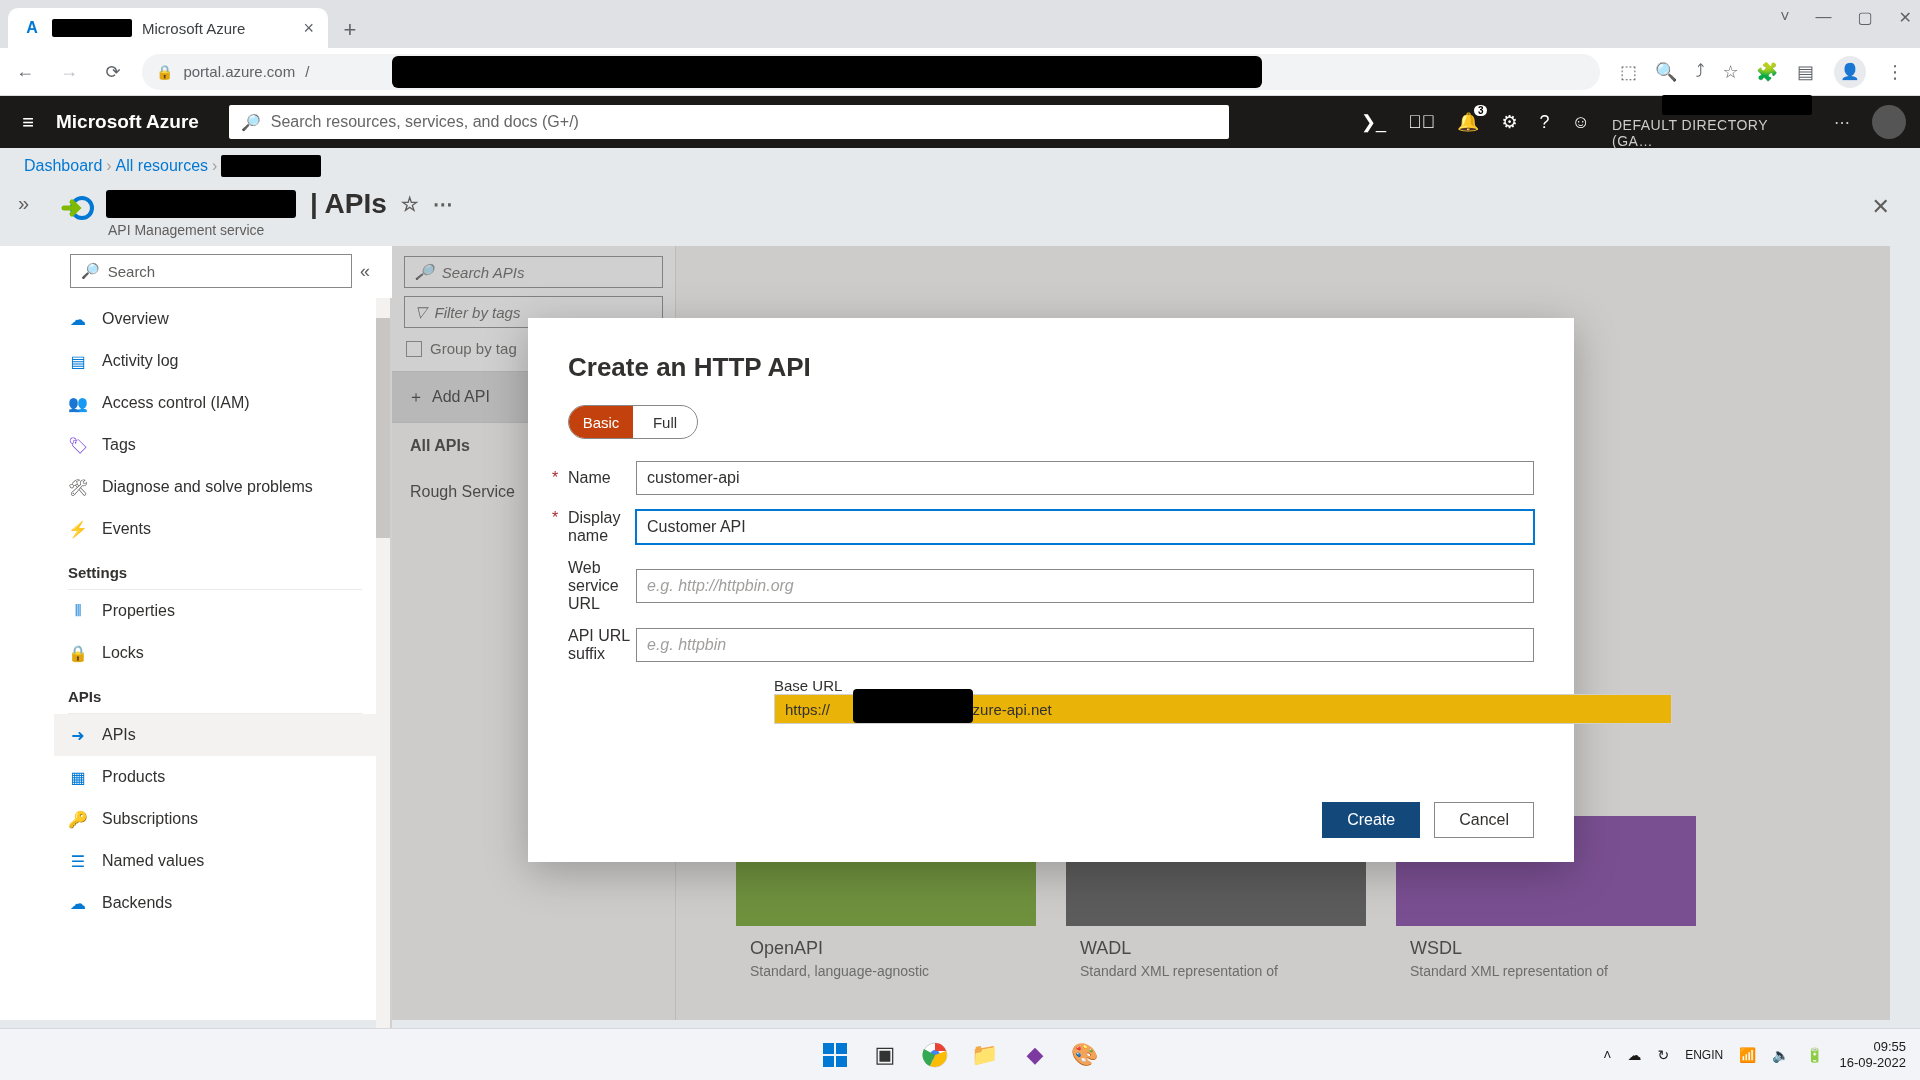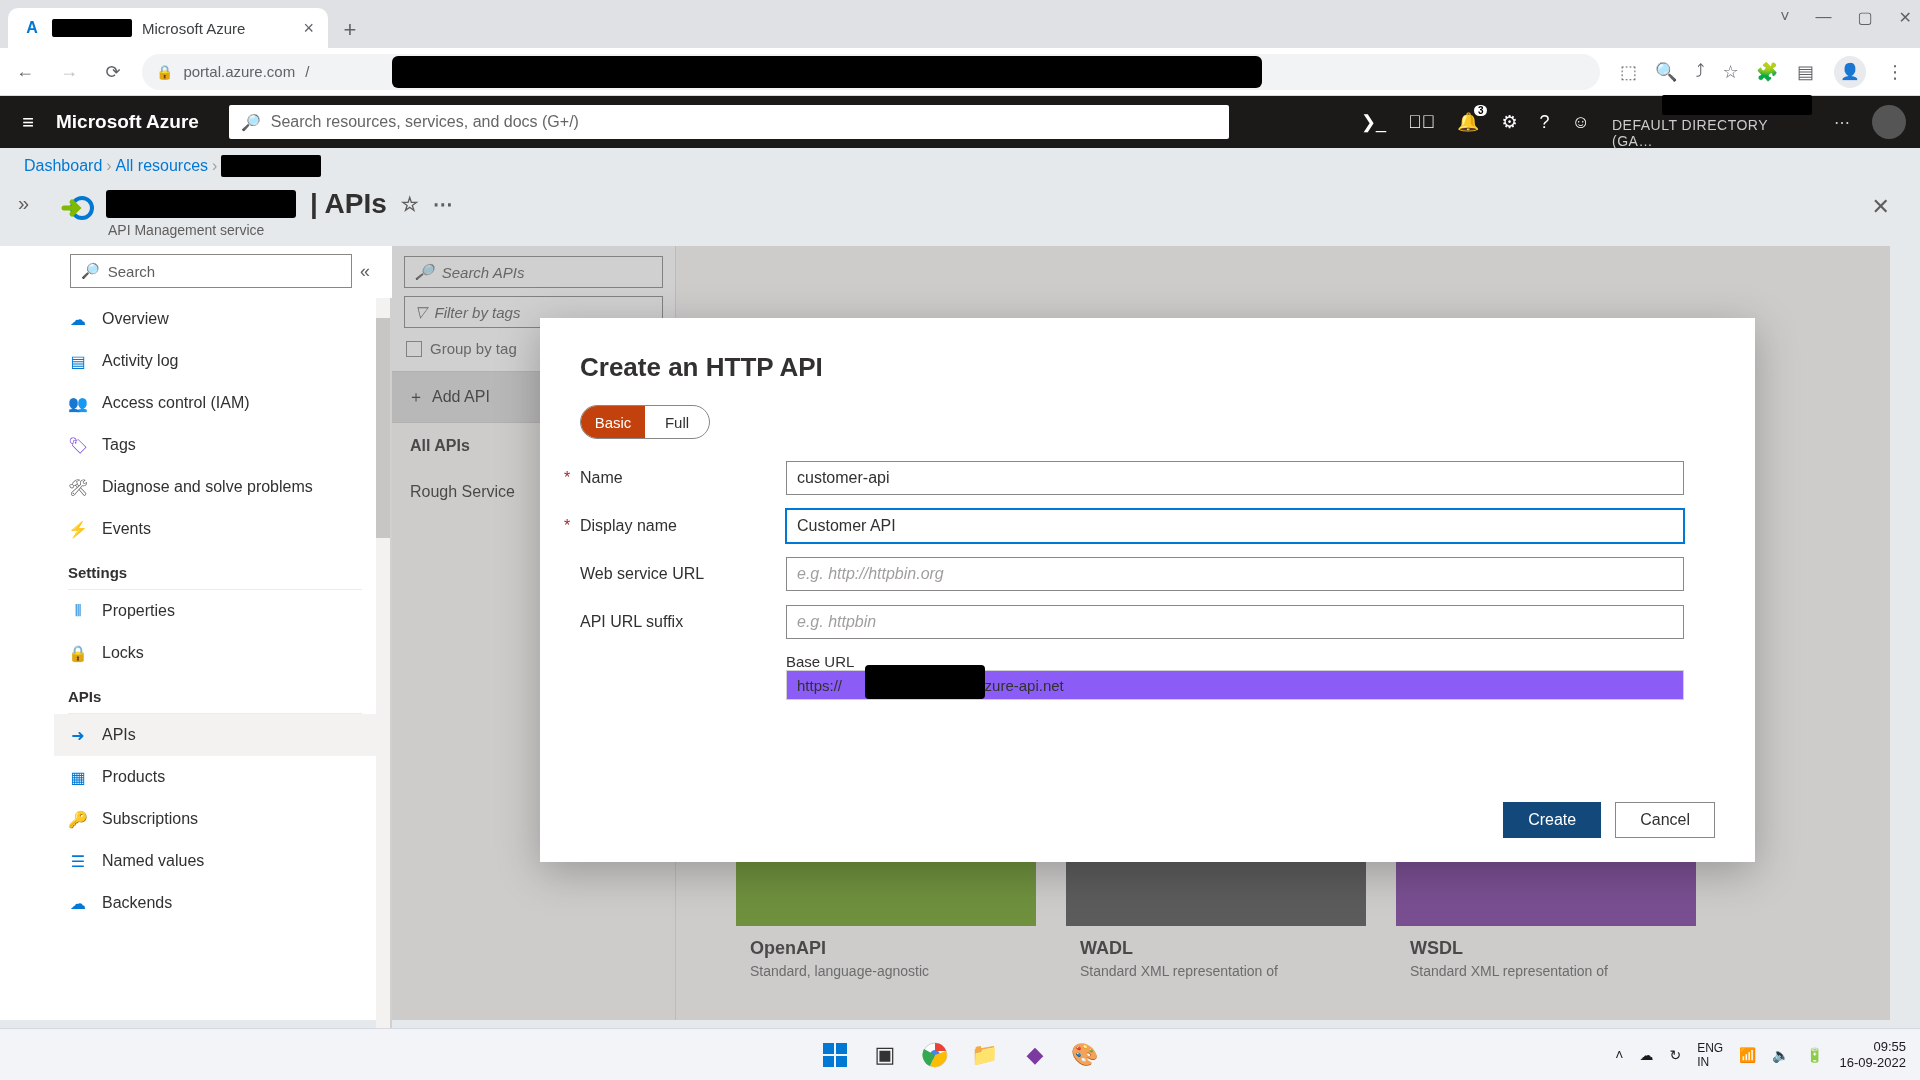--- a/index.html
+++ b/index.html
@@ -78,50 +78,50 @@
   .apilist .grp{display:flex; align-items:center; gap:8px; color:#605e5c; font-size:15px; padding:4px 2px;}
   .apilist .addapi{height:52px; background:#dadada; display:flex; align-items:center; gap:8px; padding:0 16px; color:#323130; font-size:16px; border-top:1px solid #cfcfcf; border-bottom:1px solid #cfcfcf;}
   .apilist .item{padding:14px 18px; font-size:16px; color:#323130;}
   .apilist .item.bold{font-weight:600;}
   .gallery{flex:1; padding-top:570px; display:flex; gap:30px; padding-left:60px;}
   .card{width:300px;}
   .card .top{height:110px;}
   .card.openapi .top{background:#6a9e1f;}
   .card.wadl .top{background:#4d4d4d;}
   .card.wsdl .top{background:#7c3aa0;}
-  .card h4{font-size:18px; font-weight:700; color:#323130; padding:12px 14px 4px;}
+  .card h4{font-size:18px; font-weight:400; color:#323130; padding:12px 14px 4px;}
   .card p{font-size:14px; color:#666; padding:0 14px;}
 
   
   .dim{position:absolute; inset:0; background:rgba(120,120,120,0.35);}
-  .modal{position:absolute; left:148px; top:72px; width:1215px; height:544px; background:#fff; box-shadow:0 10px 40px rgba(0,0,0,0.25); padding:34px 40px 24px; display:flex; flex-direction:column;}
+  .modal{position:absolute; left:136px; top:72px; width:1046px; height:544px; background:#fff; box-shadow:0 10px 40px rgba(0,0,0,0.25); padding:34px 40px 24px; display:flex; flex-direction:column;}
   .modal h2{font-size:26px; font-weight:600; color:#323130;}
   .pill{margin-top:22px; width:130px; height:34px; border:1px solid #8a8886; border-radius:17px; display:flex; overflow:hidden; font-size:15px;}
   .pill .opt{flex:1; display:flex; align-items:center; justify-content:center; color:#323130;}
   .pill .opt.sel{background:#c2410c; color:#fff;text-align:center;}
   .form{margin-top:22px;}
   .row{display:flex; align-items:center; margin-bottom:14px;}
   .row .lbl{width:206px; font-size:16px; color:#323130; position:relative;}
   .row .lbl.req::before{content:"*"; color:#a4262c; position:absolute; left:-16px;}
   .row input{flex:0 0 898px; height:34px; border:1px solid #8a8886; padding:0 10px; font-size:16px; color:#323130;}
   .row input.focused{border:1px solid #0078d4; outline:1px solid #0078d4;}
   .row input::placeholder{color:#a19f9d; font-style:italic;}
   .baseurl-lbl{font-size:15px; color:#323130; margin-left:206px; margin-top:4px;}
-  .baseurl-box{margin-left:206px; width:898px; height:30px; border:1px solid #d2d0ce; background:#8b5cf6; font-family:Consolas, monospace; font-size:15px; color:#323130; display:flex; align-items:center; padding:0 10px; position:relative;}
+  .baseurl-box{margin-left:206px; width:898px; height:30px; border:1px solid #d2d0ce; background:#eab308; font-family:Consolas, monospace; font-size:15px; color:#323130; display:flex; align-items:center; padding:0 10px; position:relative;}
   .baseurl-box .redact{position:absolute; left:78px; top:-6px; width:120px; height:34px; background:#000; border-radius:4px;}
   .modal-buttons{margin-top:auto; display:flex; gap:14px; justify-content:flex-end;}
   .btn{min-width:94px; height:36px; padding:0 24px; font-size:16px; display:flex; align-items:center; justify-content:center; border:1px solid #8a8886; background:#fff; color:#323130;}
   .btn.primary{background:#13487b; color:#fff; border-color:#13487b;}
 
   
   .taskbar{height:52px; background:#f3f4f8; border-top:1px solid #d6dae0; display:flex; align-items:center; padding:0 14px;}
   .task-center{position:absolute; left:50%; transform:translateX(-50%); display:flex; gap:10px;}
   .task-center .app{width:40px; height:40px; display:flex; align-items:center; justify-content:center; font-size:22px; border-radius:4px;}
   .tray{margin-left:auto; display:flex; align-items:center; gap:16px; color:#1b1a19; font-size:14px;}
-  .tray .langs{display:flex; flex-direction:column; line-height:14px; font-size:12px; align-items:flex-start;}
+  .tray .langs{display:flex; flex-direction:row; line-height:14px; font-size:12px; align-items:flex-start;}
   .tray .clock{display:flex; flex-direction:column; align-items:flex-end; line-height:16px; font-size:13px;}
 
   svg{display:block;}
 </style>
 </head>
 <body>
 
 <div class="browser">
 
   <div class="tabstrip">

